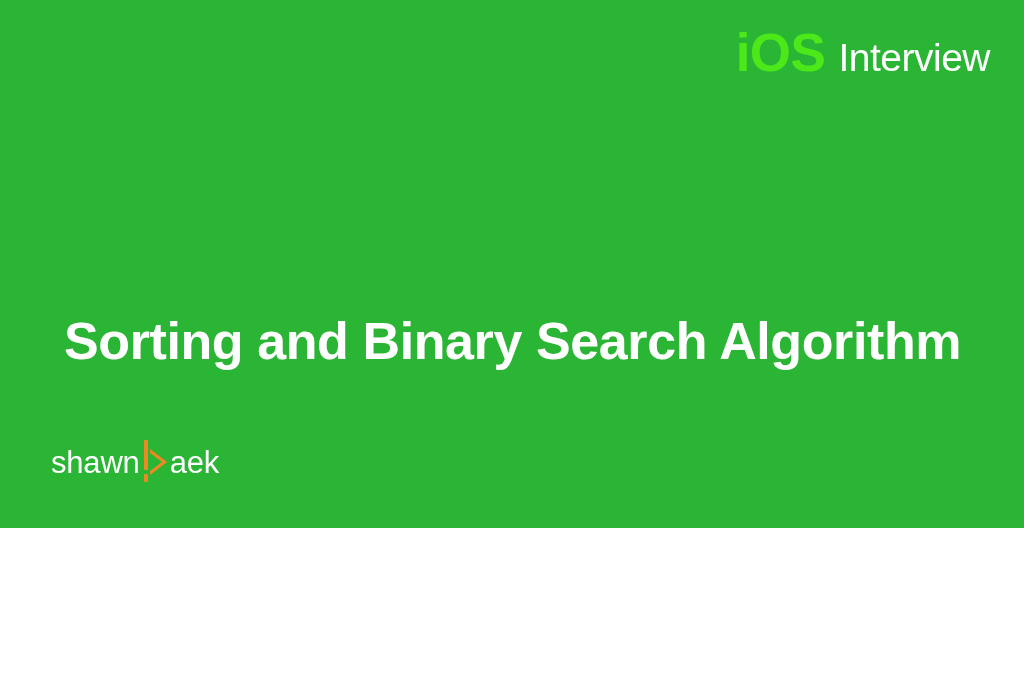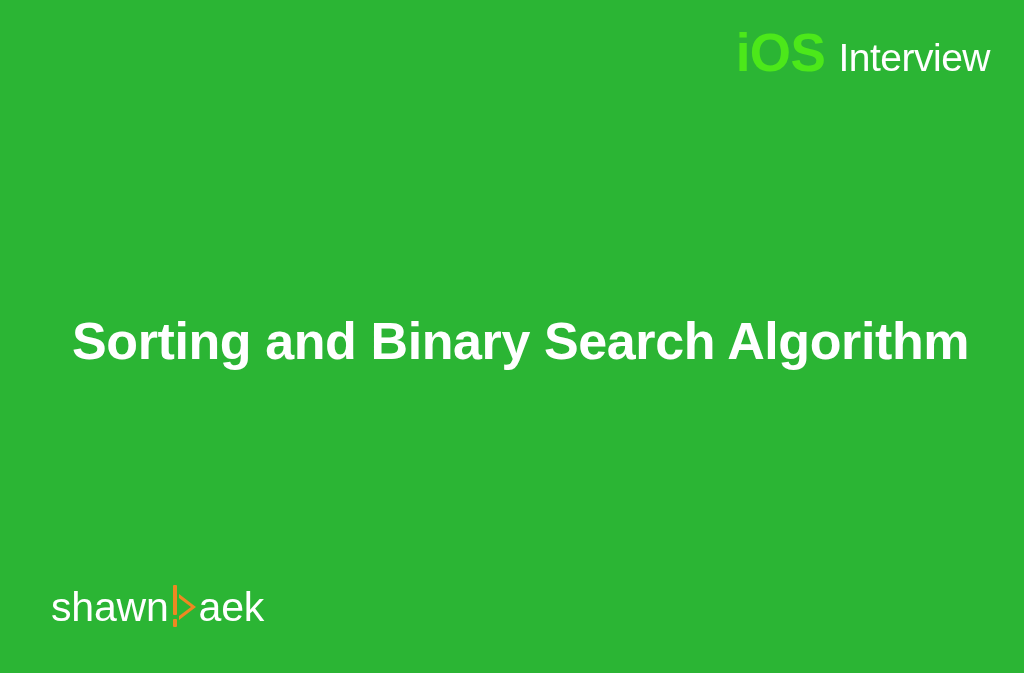--- a/index.html
+++ b/index.html
@@ -4,21 +4,21 @@
 <title>iOS Interview Slide</title>
 <style>
   html, body {
     margin: 0;
     padding: 0;
     background: #ffffff;
   }
   #slide {
     position: relative;
     width: 1024px;
-    height: 673px;
+    height: 528px;
     overflow: hidden;
     font-family: "Liberation Sans", sans-serif;
     text-decoration: underline;
     -webkit-font-smoothing: antialiased;
   }
   #bg {
     position: absolute;
     inset: 0;
     background: #2BB534;
   }
@@ -56,35 +56,35 @@
     display: flex;
     align-items: center;
     width: 930px;
   }
   #title {
     font-size: 52px;
     font-weight: 700;
     color: #FFFFFF;
     letter-spacing: -0.4px;
     line-height: 1.15;
-    margin: 12px;
+    margin: 4px;
   }
 
   
   #logo {
     position: absolute;
     left: 51px;
     bottom: 44px;
     display: flex;
     align-items: center;
     line-height: 1;
     white-space: nowrap;
   }
   #logo .word {
-    font-size: 41px;
+    font-size: 31px;
     font-weight: 300;
     color: #FFFFFF;
     letter-spacing: -0.2px;
   }
   
   #logo .bmark {
     position: relative;
     width: 27px;
     height: 44px;
     margin: 0 1px 0 2px;

